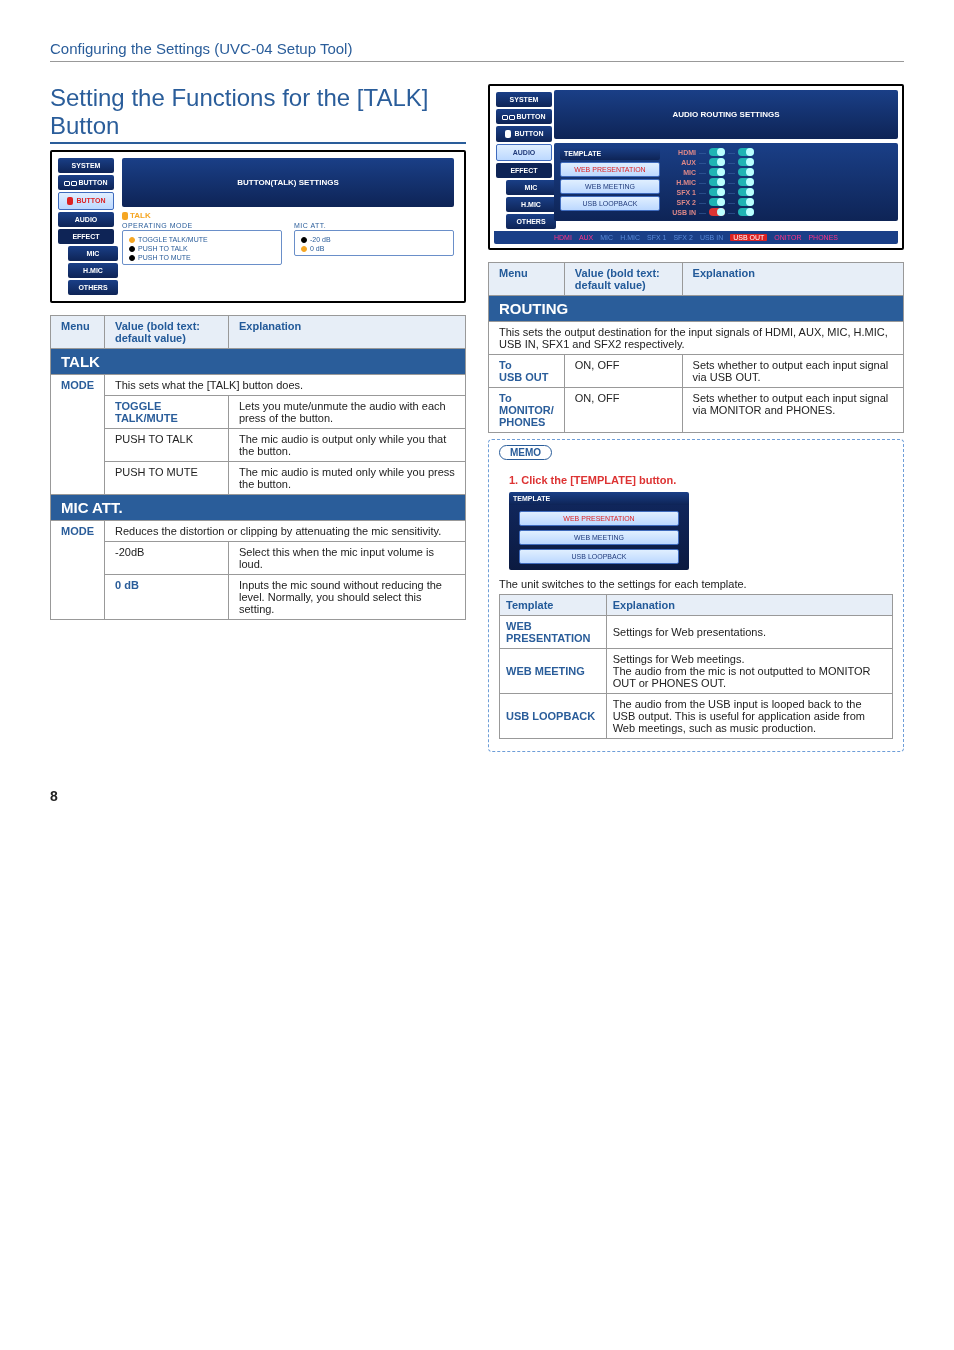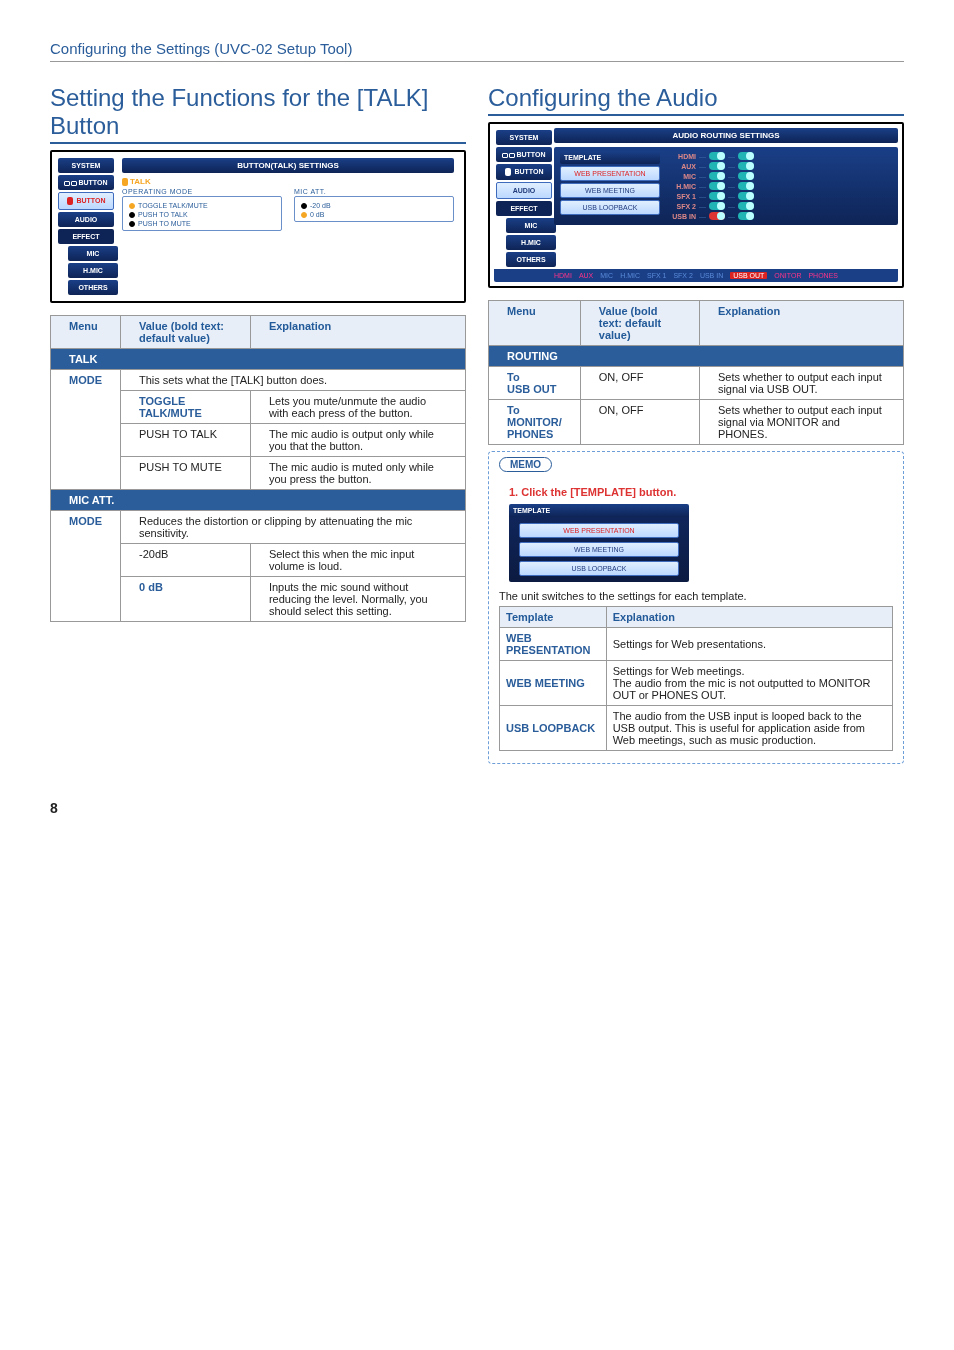--- a/index.html
+++ b/index.html
@@ -35,21 +35,21 @@
   .shot { border: 2px solid #000; border-radius: 2px; background:#fff; padding:4px; display:flex; }
   .shot-side { width: 60px; display:flex; flex-direction:column; gap:2px; padding:2px; }
   .shot-main { flex:1; padding: 2px 6px; }
   .sb-btn {
     background: linear-gradient(#1a3f87,#0e2456);
     color:#fff; font-size:7px; font-weight:bold; text-align:center;
     padding: 4px 2px; border-radius:2px;
   }
   .sb-btn.sel { background: linear-gradient(#e0efff,#bcd8ff); color:#203a7a; border:1px solid #3f6bbd; }
   .sb-btn.indent { margin-left:10px; width:50px; }
-  .panel-title { background: linear-gradient(#1a3f87,#0e2456); color:#fff; font-size:8px; font-weight:bold; text-align:center; padding:3px; border-radius:2px; margin-bottom:4px;}
+  .panel-title { background: linear-gradient(#1a3f87,#0e2456); color:#fff; font-size:8px; font-weight:bold; text-align:center; padding:20px; border-radius:2px; margin-bottom:4px;}
   .panel-body { display:flex; gap:12px; }
   .panel-col { flex:1; }
   .fieldset-label { font-size:7px; color:#2a5d9a; letter-spacing:0.5px; }
   .fs { border:1px solid #6a8fc9; border-radius:2px; padding:4px 6px 2px; margin:1px 0 4px 0; }
   .radio-row { font-size:7px; color:#2a5d9a; padding:1px 0; }
   .radio-dot { display:inline-block; width:6px; height:6px; border-radius:50%; border:1px solid #2a5d9a; margin-right:3px; vertical-align:middle; }
   .radio-dot.black { background:#000; border-color:#000; }
   .radio-dot.orange { background:#f5a623; border-color:#f5a623; }
   .talk-tag { color:#f5a623; font-size:8px; font-weight:bold; margin-bottom:2px;}
   .mic-icon { display:inline-block; width:6px; height:8px; background:#f5a623; border-radius:2px; margin-right:2px; vertical-align:middle;}
@@ -66,23 +66,23 @@
   .toggle { width:16px; height:8px; border-radius:4px; background:#20b4b4; display:inline-block; position:relative;}
   .toggle::after { content:""; position:absolute; right:0; top:0; width:8px; height:8px; border-radius:50%; background:#bff;}
   .toggle.red  { background:#d33;}
   .route-bar { display:flex; gap:7px; padding:3px 6px; background:#1a3f87; font-size:7px; color:#5a8ad8; border-radius:0 0 2px 2px; justify-content:center;}
   .route-bar .hot { color:#f38; }
   .route-bar .sel { background:#d22; color:#fff; padding:0 3px; border-radius:1px;}
   .route-host { background: linear-gradient(#1a3f87,#0e2456); border-radius:2px; padding: 2px 6px;}
 
   
   table.spec { border-collapse: collapse; width:100%; margin: 12px 0 6px 0; }
-  table.spec th, table.spec td { border:1px solid #999; padding:4px 18px; font-size:11px; text-align:left; vertical-align:top;}
+  table.spec th, table.spec td { border:1px solid #999; padding:4px 10px; font-size:11px; text-align:left; vertical-align:top;}
   table.spec thead th { color:#235a99; background:#e7eef7; font-size:11px;}
-  tr.bar td { background:#2a5d9a; color:#fff; font-weight:bold; font-size:11px;}
+  tr.bar td { background:#2a5d9a; color:#fff; font-weight:bold; font-size:15px;}
   td .bold-val { color:#2a5d9a; font-weight:bold; }
   td.menu { color:#2a5d9a; font-weight:bold; }
 
   
   .memo-wrap { border:1px dashed #6e9ed8; border-radius:4px; padding:8px 10px 12px 10px; margin-top:5px; font-size:11px;}
   .memo-tag { display:inline-block; background:#fff; color:#2a5d9a; border:1.5px solid #2a5d9a; border-radius:10px; padding:1px 10px; font-weight:bold; font-size:10px; margin:-18px 0 6px 0; position:relative; top:-2px;}
   .memo-step { color:#d33; font-weight:bold; margin:6px 0 6px 10px;}
   .tmpl-shot { width:180px; margin: 4px 0 8px 10px;}
   .tmpl-shot .tmpl-head { border-radius:2px 2px 0 0;}
   .tmpl-shot .body { background: linear-gradient(#10265b,#0b1a40); padding:6px 10px; display:flex; flex-direction:column; gap:4px; border-radius:0 0 2px 2px;}
@@ -90,21 +90,21 @@
   table.tmpl th, table.tmpl td { border:1px solid #999; padding:4px 6px; font-size:11px; text-align:left; vertical-align:middle;}
   table.tmpl thead th { color:#235a99; background:#e7eef7;}
   table.tmpl td.k { color:#2a5d9a; font-weight:bold;}
 
   .page-num { font-weight:bold; font-size:14px; margin-top:36px;}
   .square-icon { display:inline-block; width:6px; height:5px; border:1px solid #fff; border-radius:1px; margin-right:1px; vertical-align:middle;}
 </style>
 </head>
 <body>
 
-<div class="page-sub">Configuring the Settings (UVC-02 Setup Tool)</div>
+<div class="page-sub">Configuring the Settings (UVC-04 Setup Tool)</div>
 
 <div class="cols">
 
   <div class="col">
     <h1 class="sec">Setting the Functions for the [TALK] Button</h1>
 
     <div class="shot">
       <div class="shot-side">
         <div class="sb-btn">SYSTEM</div>
         <div class="sb-btn"><span class="square-icon"></span><span class="square-icon"></span><span>BUTTON</span></div>
@@ -179,21 +179,20 @@
         </tr>
         <tr>
           <td><span class="bold-val">0 dB</span></td>
           <td>Inputs the mic sound without reducing the level. Normally, you should select this setting.</td>
         </tr>
       </tbody>
     </table>
   </div>
 
   <div class="col">
-    <h1 class="sec">Configuring the Audio</h1>
 
     <div class="shot" style="flex-direction:column;">
       <div style="display:flex;">
         <div class="shot-side">
           <div class="sb-btn">SYSTEM</div>
           <div class="sb-btn"><span class="square-icon"></span><span class="square-icon"></span><span>BUTTON</span></div>
           <div class="sb-btn"><span class="mic-icon" style="background:#fff"></span> <span>BUTTON</span></div>
           <div class="sb-btn sel">AUDIO</div>
           <div class="sb-btn" style="background:#0e2456;">EFFECT</div>
           <div class="sb-btn indent">MIC</div>
@@ -283,20 +282,23 @@
           <th>Menu</th>
           <th>Value (bold text: default value)</th>
           <th>Explanation</th>
         </tr>
       </thead>
       <tbody>
         <tr class="bar">
             <td colspan="3">ROUTING</td>
           </tr>
         <tr>
+            <td colspan="3">This sets the output destination for the input signals of HDMI, AUX, MIC, H.MIC, USB IN, SFX1 and SFX2 respectively.</td>
+          </tr>
+        <tr>
           <td class="menu" style="white-space:pre-line">To
 USB OUT</td>
           <td>ON, OFF</td>
           <td>Sets whether to output each input signal via USB OUT.</td>
         </tr>
         <tr>
           <td class="menu" style="white-space:pre-line">To
 MONITOR/
 PHONES</td>
           <td>ON, OFF</td>

